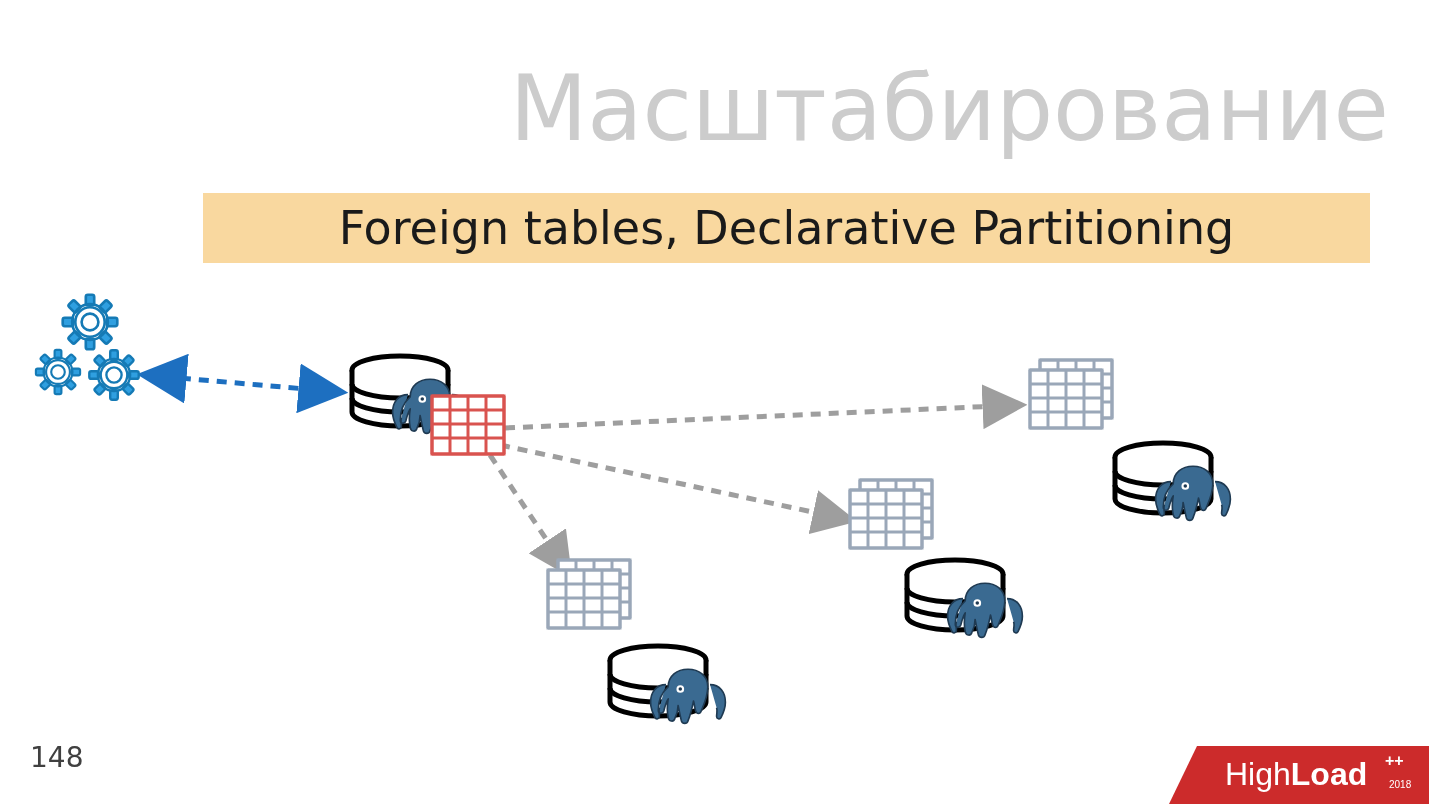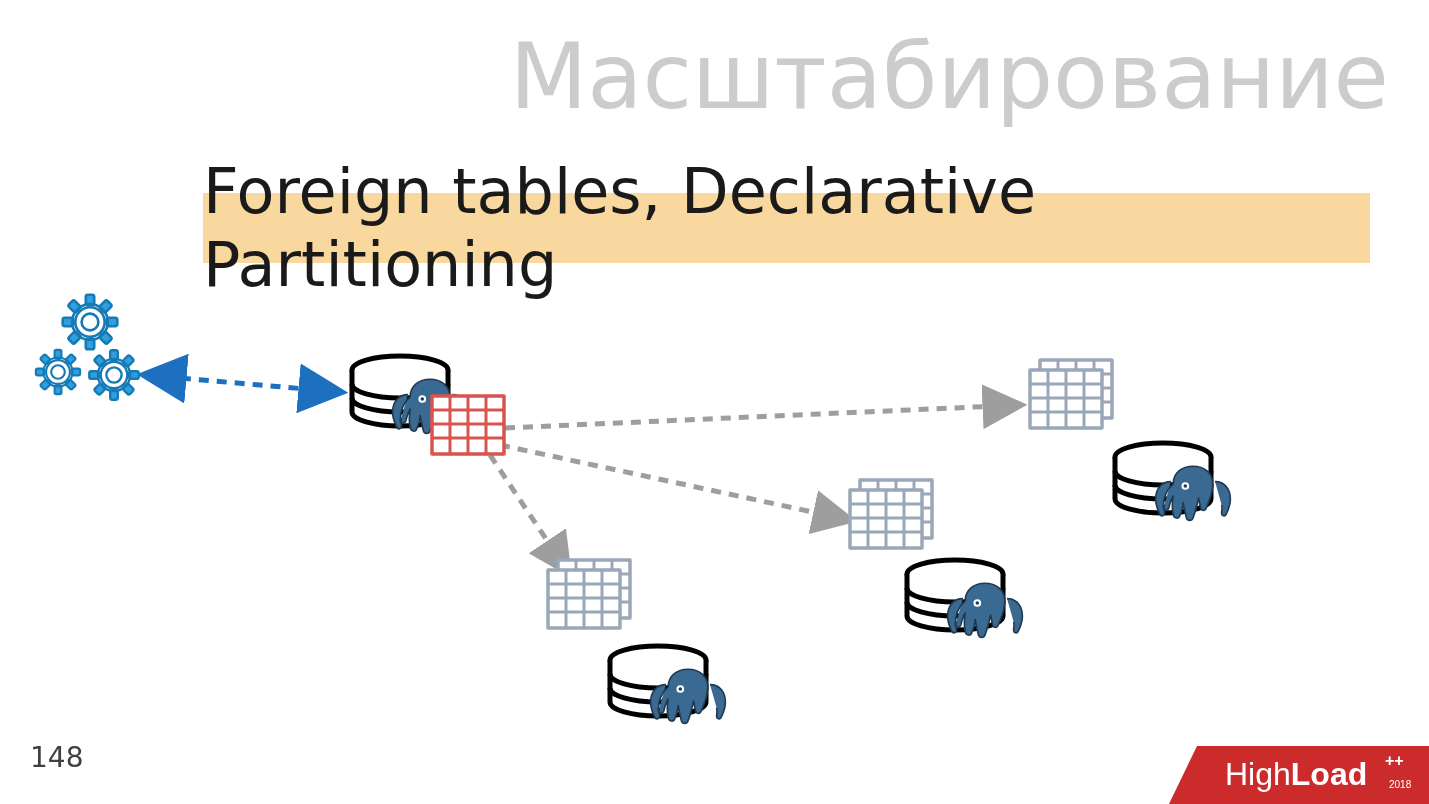--- a/index.html
+++ b/index.html
@@ -1,19 +1,19 @@
 <!DOCTYPE html>
 <html><head>
 <meta charset="utf-8">
 <style>
 html, body { margin:0; padding:0; width:1429px; height:804px; background:#fff; overflow:hidden; font-family: "DejaVu Sans", "Liberation Sans", Arial, sans-serif; }
 .stage { position:relative; width:1429px; height:804px; }
-.title { position:absolute; right:40px; top:24px; font-size:90px; color:#cccccc; font-weight:400; letter-spacing:0px; }
+.title { position:absolute; right:40px; top:56px; font-size:90px; color:#cccccc; font-weight:400; letter-spacing:0px; }
 .subtitle-wrap { position:absolute; left:203px; top:193px; width:1167px; height:70px; background:#f9d89f; display:flex; align-items:center; justify-content:center; }
-.subtitle { font-size:62px; color:#1a1a1a; font-weight:400; }
+.subtitle { font-size:46px; color:#1a1a1a; font-weight:400; }
 .page-num { position:absolute; left:30px; bottom:30px; font-size:28px; color:#404040; }
 .logo { position:absolute; right:0; bottom:0; }
 svg.diagram { position:absolute; left:0; top:0; }
 </style>
 </head>
 <body>
 
 <div class="stage">
 
 <div class="title">Масштабирование</div>

